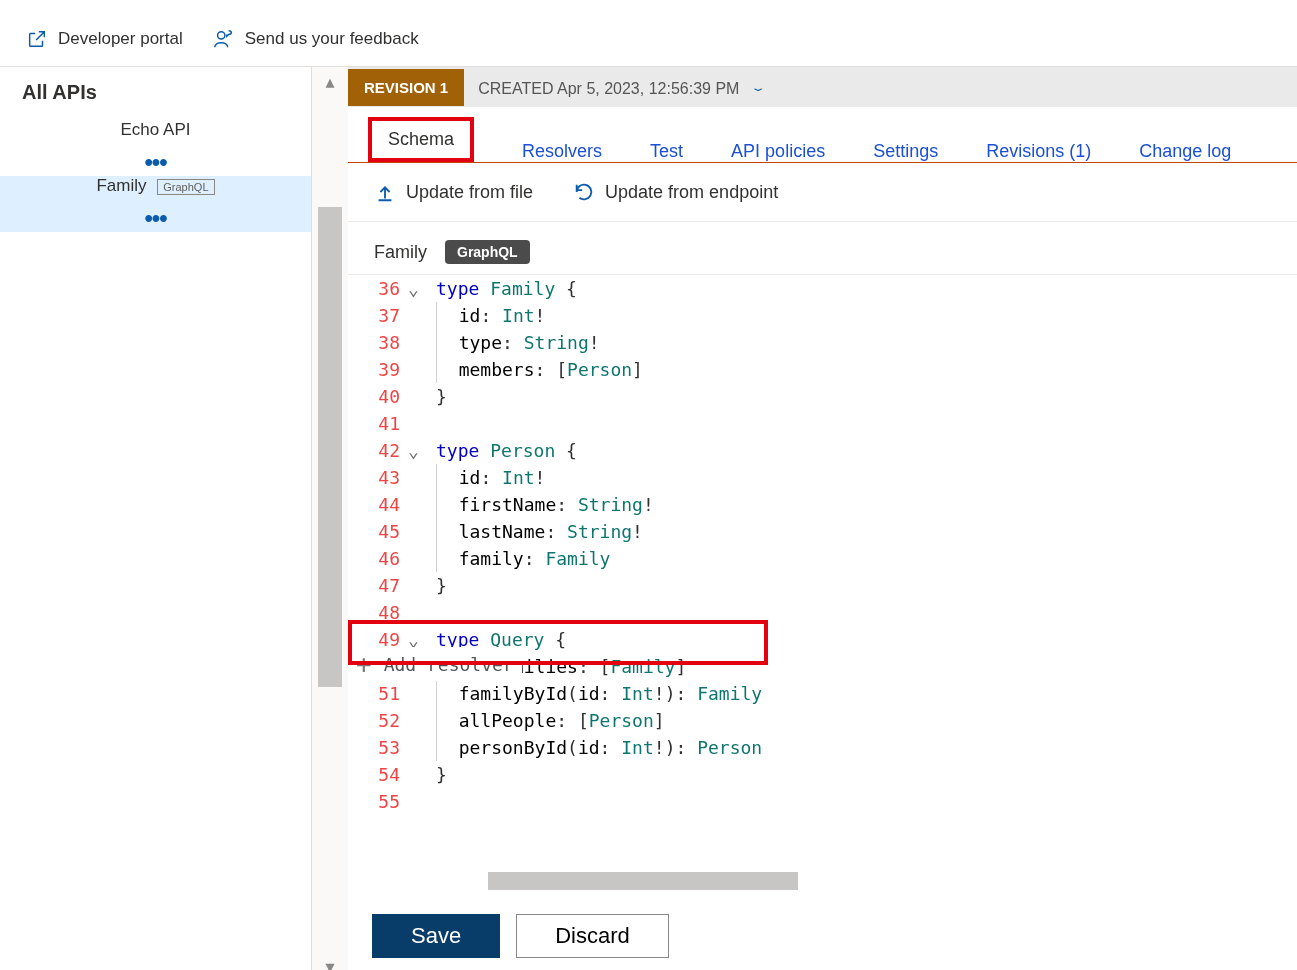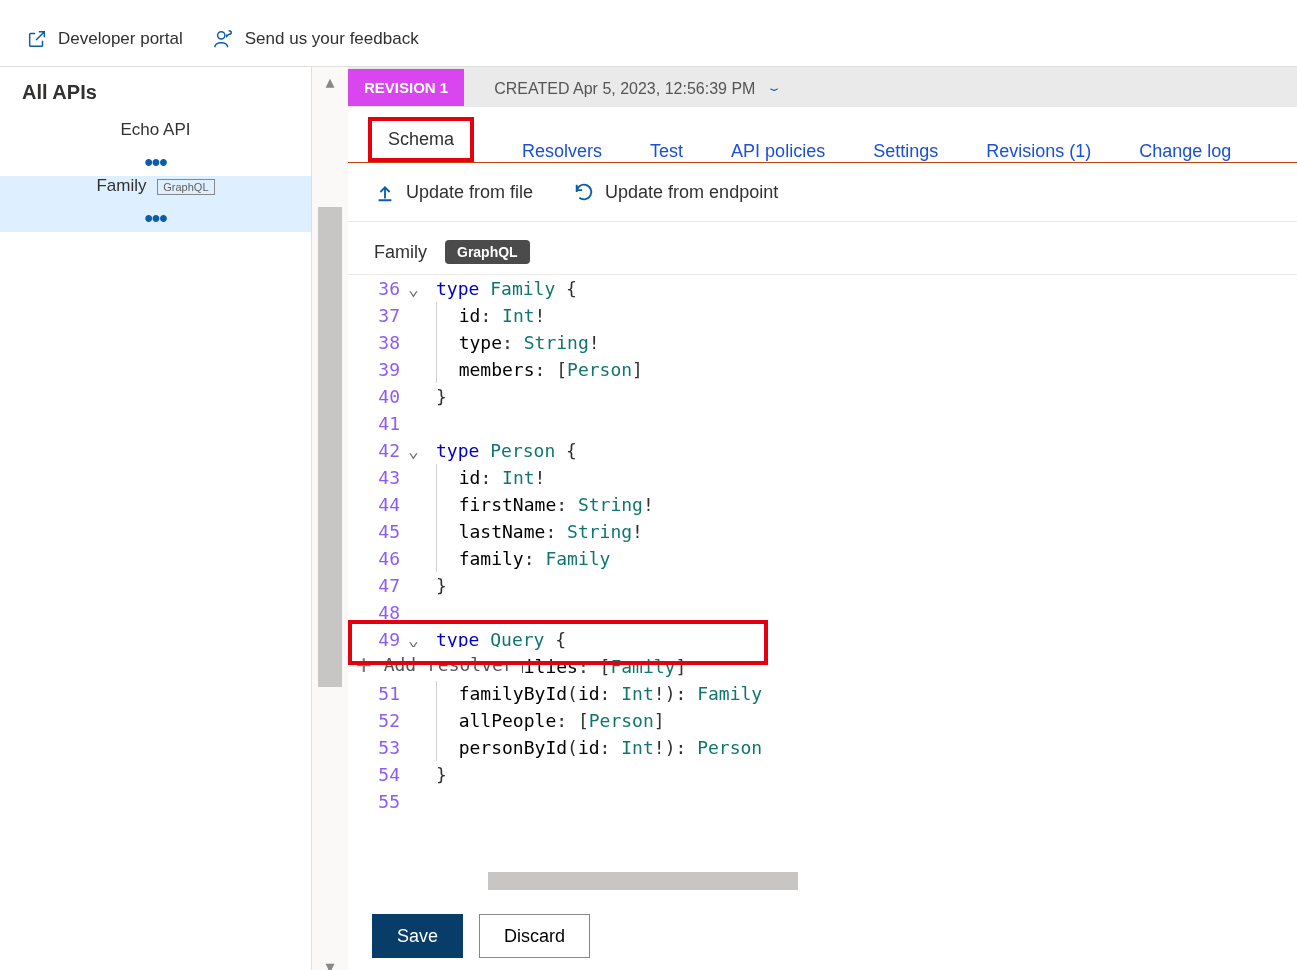--- a/index.html
+++ b/index.html
@@ -26,58 +26,58 @@
   .scroll-gutter { width: 36px; position: relative; background: #faf9f8; }
   .scroll-gutter .arrow { position: absolute; left: 50%; transform: translateX(-50%); color: #888; font-size: 18px; cursor: pointer; }
   .scroll-gutter .arrow.up { top: 4px; }
   .scroll-gutter .arrow.down { bottom: 4px; }
   .scroll-gutter .thumb { position: absolute; left: 6px; right: 6px; top: 140px; height: 480px; background: #c8c6c4; }
 
   
   .main { flex: 1; display: flex; flex-direction: column; }
 
   .revision-bar { display: flex; align-items: center; background: #eaeaea; height: 40px; }
-  .revision-tag { background: #d946ef; color: #fff; font-weight: 700; padding: 10px 16px; font-size: 15px; text-align: right; }
-  .revision-meta { padding: 0 30px; color: #555; font-size: 16px; }
+  .revision-tag { background: #a16207; color: #fff; font-weight: 700; padding: 10px 16px; font-size: 15px; text-align: right; }
+  .revision-meta { padding: 0 14px; color: #555; font-size: 16px; }
   .chev { color: #0b5cad; margin-left: 6px; font-size: 20px; display: inline-block; transform: scaleY(0.5); }
 
   .tabs { display: flex; gap: 48px; padding: 0 20px; height: 56px; align-items: flex-end; border-bottom: 1px solid #c2410c; font-size: 18px; }
   .tab { color: #1a4fd6; cursor: pointer; }
   .tab.active { color: #323130; border: 4px solid #e3000f; padding: 8px 16px; }
 
   .update-bar { display: flex; gap: 40px; padding: 18px 26px 18px; align-items: flex-end; border-bottom: 1px solid #edebe9; font-size: 18px; }
   .update-link { display: flex; align-items: center; gap: 10px; cursor: pointer; }
   .update-link svg { width: 22px; height: 22px; stroke: #0b5cad; fill: none; stroke-width: 2; }
 
   .api-title { display: flex; align-items: center; gap: 18px; padding: 18px 26px 10px; font-size: 18px; }
   .gql-pill { background: #4b4b4b; color: #fff; font-weight: 700; font-size: 14px; padding: 4px 12px; border-radius: 4px; }
 
   
   .editor { position: relative; border-top: 1px solid #edebe9; font-family: "Consolas","Menlo",monospace; font-size: 18px; line-height: 27px; flex: 1; }
   .line { display: flex; }
-  .gutter { width: 60px; text-align: right; padding-right: 8px; color: #8b5cf6; }
+  .gutter { width: 60px; text-align: right; padding-right: 8px; color: #ef4444; }
   .fold { width: 24px; color: #6e6e6e; }
   .code { flex: 1; white-space: pre; padding-left: 4px; }
   .indent-guide { border-left: 1px solid #d0d0d0; padding-left: 0; display: inline-block; height: 27px; vertical-align: top; }
   .kw { color: #0000c4; }
   .ty { color: #0e766e; }
   .fld { color: #000000; }
 
   .add-resolver { position: absolute; left: 0; display: flex; align-items: center; background: #fff; padding: 0 8px; height: 34px; gap: 12px; }
   .add-resolver .plus { color: #7a7a7a; font-size: 26px; font-weight: 300; }
   .add-resolver .txt { color: #555; font-size: 18px; }
 
   .hl-box { position: absolute; border: 4px solid #e3000f; pointer-events: none; }
   .hl1 { left: 0; top: 345px; width: 420px; height: 45px; }
 
   .editor-hscroll { height: 18px; background: #c8c6c4; width: 310px; margin-left: 140px; }
 
   
   .footer { padding: 24px; display: flex; gap: 16px; }
-  .btn { height: 44px; padding: 0 24px; font-size: 18px; cursor: pointer; border: 1px solid #8a8886; background: #fff; }
+  .btn { height: 44px; padding: 0 38px; font-size: 22px; cursor: pointer; border: 1px solid #8a8886; background: #fff; }
   .btn.primary { background: #083d6a; color: #fff; border-color: #083d6a; }
 </style>
 </head>
 <body>
 
 <div class="topbar">
   <div class="topbar-link">
     <svg viewBox="0 0 24 24">
         <path d="M14 4h6v6M20 4l-9 9M18 14v5a1 1 0 0 1-1 1H5a1 1 0 0 1-1-1V7a1 1 0 0 1 1-1h5"></path>
       </svg>

